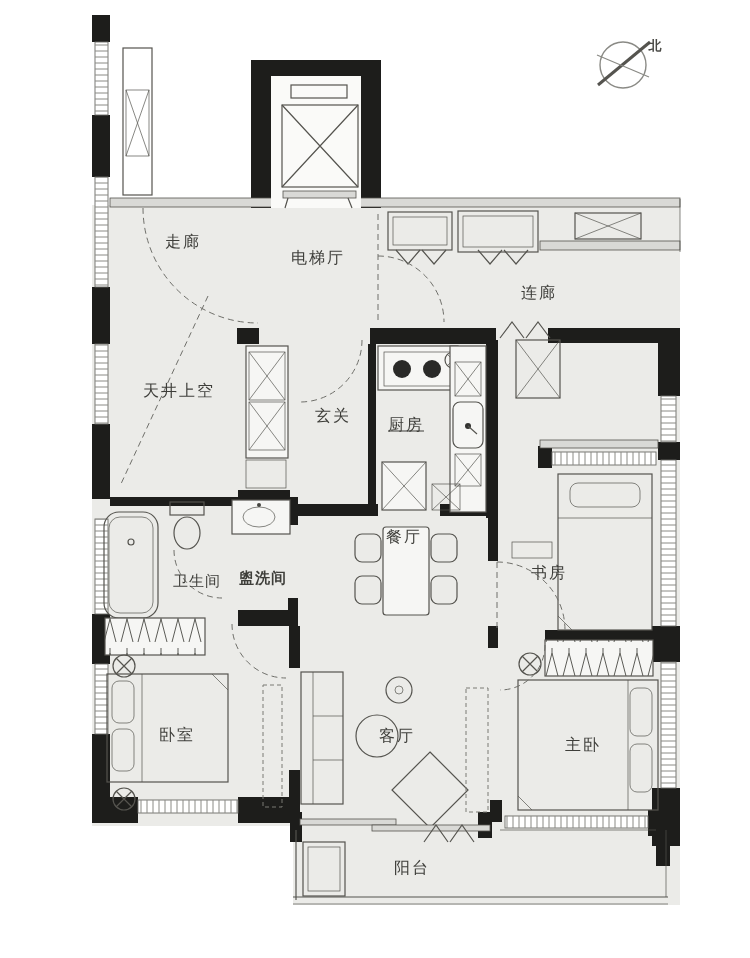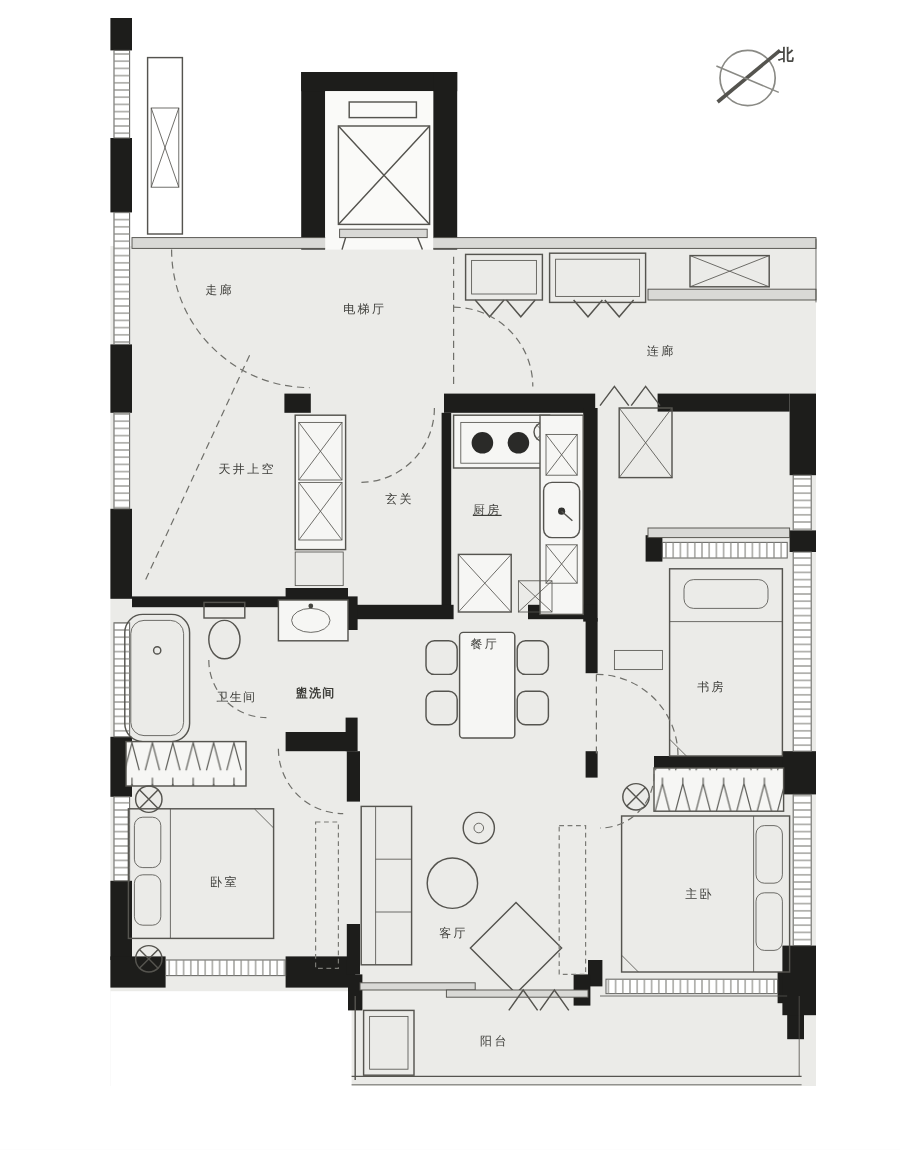--- a/index.html
+++ b/index.html
@@ -6,24 +6,24 @@
     --wall:#1d1d1b; --line:#55544f; --floor:#ebebe8; --hatch:#8a8a85; --furn:#f6f6f4;
   }
   html,body{margin:0;padding:0;background:#fff;}
   #plan{
     position:relative;width:750px;height:958px;background:#fff;overflow:hidden;
     font-family:"Liberation Sans",sans-serif;
   }
   #plan svg{position:absolute;left:0;top:0;}
   .lbl{
     position:absolute;transform:translate(-50%,-50%);
-    font-size:10px;letter-spacing:2px;color:#3e3e3a;white-space:nowrap;
+    font-size:16px;letter-spacing:2px;color:#3e3e3a;white-space:nowrap;
     font-family:"Liberation Sans",sans-serif;
   }
-  .lbl.small{font-size:10px;letter-spacing:1px;}
+  .lbl.small{font-size:15px;letter-spacing:1px;}
   .lbl.north{font-size:13px;font-weight:bold;color:#4a4a46;letter-spacing:0;}
   .wall{fill:var(--wall);stroke:none;}
   .ln{fill:none;stroke:var(--line);stroke-width:1.2;}
   .lnthin{fill:none;stroke:var(--line);stroke-width:0.7;}
   .furn{fill:var(--furn);stroke:var(--line);stroke-width:1.2;}
   .gray{fill:#d9d9d6;stroke:var(--line);stroke-width:0.8;}
   .winbg{fill:#ffffff;stroke:#6a6a66;stroke-width:0.9;}
   .dash{fill:none;stroke:#6f6f6a;stroke-width:1;stroke-dasharray:6 4;}
   .dashf{fill:none;stroke:#7a7a75;stroke-width:1;stroke-dasharray:4 3;}
   .blackfill{fill:#2a2a28;}
@@ -282,27 +282,27 @@
   </g>
 
   <g>
     <circle cx="623" cy="65" r="23" fill="none" stroke="#8a8a85" stroke-width="1.4"></circle>
     <line x1="598" y1="85" x2="650" y2="42" stroke="#55544f" stroke-width="3"></line>
     <line x1="597" y1="55" x2="649" y2="77" stroke="#8a8a85" stroke-width="1.2"></line>
   </g>
 </svg>
 
   <div class="lbl" style="left:183px;top:242px;">走廊</div>
-  <div class="lbl" style="left:304px;top:258px;">电梯厅</div>
-  <div class="lbl" style="left:551px;top:293px;">连廊</div>
-  <div class="lbl" style="left:179px;top:391px;margin-left:27px;">天井上空</div>
+  <div class="lbl" style="left:318px;top:258px;">电梯厅</div>
+  <div class="lbl" style="left:539px;top:293px;">连廊</div>
+  <div class="lbl" style="left:179px;top:391px;">天井上空</div>
   <div class="lbl" style="left:333px;top:416px;">玄关</div>
   <div class="lbl" style="left:406px;top:425px;text-decoration:underline;">厨房</div>
   <div class="lbl small" style="left:197px;top:581px;">卫生间</div>
   <div class="lbl small" style="left:263px;top:578px;font-weight:bold;">盥洗间</div>
   <div class="lbl" style="left:404px;top:537px;">餐厅</div>
-  <div class="lbl" style="left:549px;top:573px;margin-left:44px;">书房</div>
-  <div class="lbl" style="left:187px;top:735px;">卧室</div>
-  <div class="lbl" style="left:378px;top:736px;margin-top:42px;">客厅</div>
+  <div class="lbl" style="left:549px;top:573px;">书房</div>
+  <div class="lbl" style="left:177px;top:735px;">卧室</div>
+  <div class="lbl" style="left:397px;top:736px;">客厅</div>
   <div class="lbl" style="left:583px;top:745px;">主卧</div>
   <div class="lbl" style="left:412px;top:868px;">阳台</div>
   <div class="lbl north" style="left:655px;top:46px;">北</div>
 </div>
 
 </body></html>

